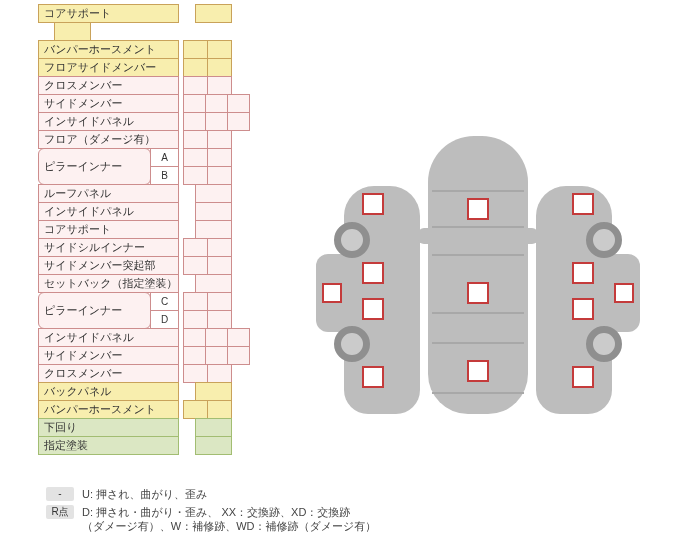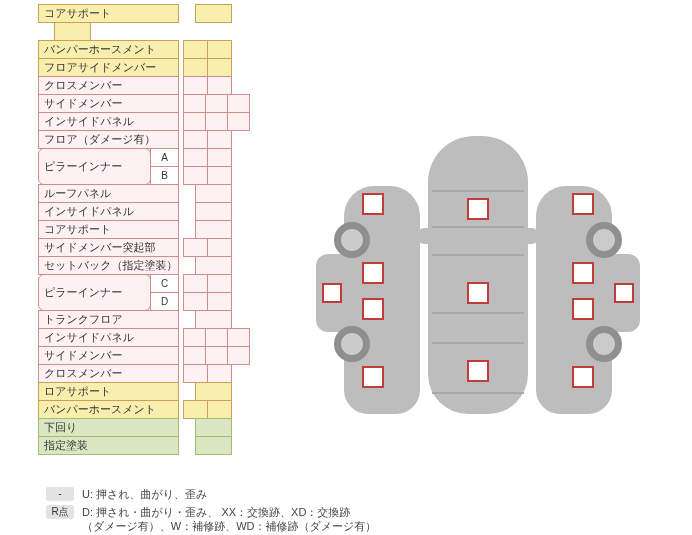--- a/index.html
+++ b/index.html
@@ -139,20 +139,27 @@
           <div class="cell pink w1"></div>
         </div>
       </div>
       <div class="trow pink">
         <div class="tlabel">コアサポート</div>
         <div class="cells off">
           <div class="cell pink w1"></div>
         </div>
       </div>
       <div class="trow pink">
+        <div class="tlabel">サイドシルインナー</div>
+        <div class="cells">
+          <div class="cell pink w2"></div>
+          <div class="cell pink w2"></div>
+        </div>
+      </div>
+      <div class="trow pink">
         <div class="tlabel">サイドメンバー突起部</div>
         <div class="cells">
           <div class="cell pink w2"></div>
           <div class="cell pink w2"></div>
         </div>
       </div>
       <div class="trow pink">
         <div class="tlabel">セットバック（指定塗装）</div>
         <div class="cells off">
           <div class="cell pink w1"></div>
@@ -171,26 +178,20 @@
           <div class="subrow">
             <div class="sublabel">D</div>
             <div class="cells">
               <div class="cell pink w2"></div>
               <div class="cell pink w2"></div>
             </div>
           </div>
         </div>
       </div>
       <div class="trow pink">
-        <div class="tlabel">トランクフロア</div>
-        <div class="cells off">
-          <div class="cell pink w1"></div>
-        </div>
-      </div>
-      <div class="trow pink">
         <div class="tlabel">インサイドパネル</div>
         <div class="cells">
           <div class="cell pink w3"></div>
           <div class="cell pink w3"></div>
           <div class="cell pink w3"></div>
         </div>
       </div>
       <div class="trow pink">
         <div class="tlabel">サイドメンバー</div>
         <div class="cells">
@@ -200,21 +201,21 @@
         </div>
       </div>
       <div class="trow pink">
         <div class="tlabel">クロスメンバー</div>
         <div class="cells">
           <div class="cell pink w2"></div>
           <div class="cell pink w2"></div>
         </div>
       </div>
       <div class="trow yellow">
-        <div class="tlabel">ロアサポート</div>
+        <div class="tlabel">バックパネル</div>
         <div class="cells off">
           <div class="cell yellow w1"></div>
         </div>
       </div>
       <div class="trow yellow">
         <div class="tlabel">バンパーホースメント</div>
         <div class="cells">
           <div class="cell yellow w2"></div>
           <div class="cell yellow w2"></div>
         </div>

